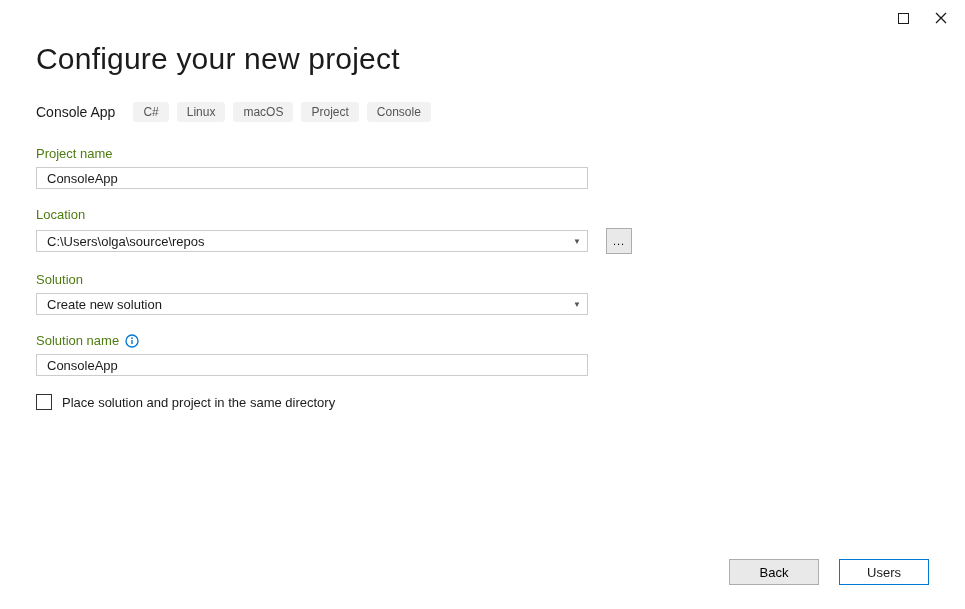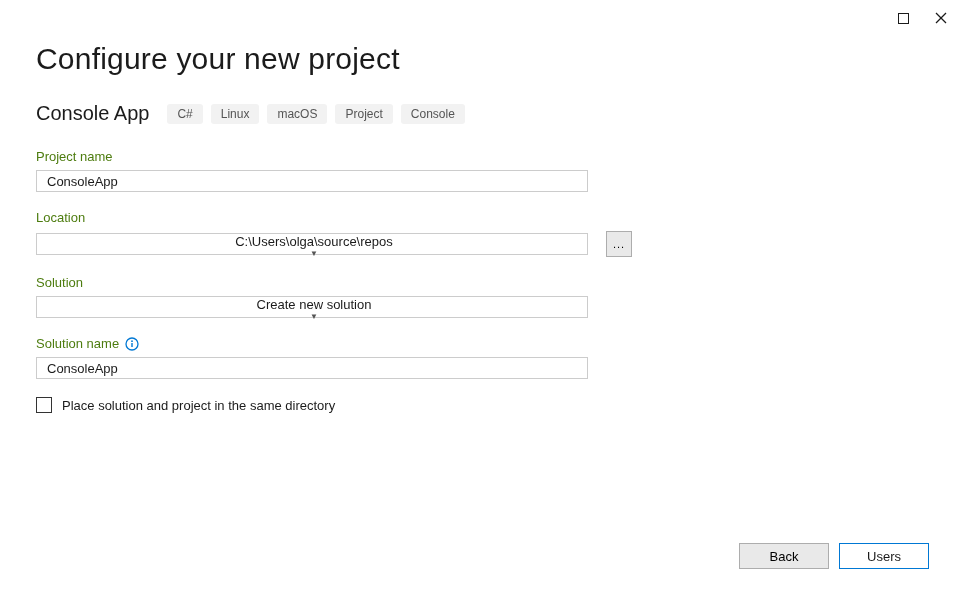--- a/index.html
+++ b/index.html
@@ -37,21 +37,21 @@
       letter-spacing: 0.2px;
       margin-bottom: 26px;
     }
     .template-row {
       display: flex;
       align-items: center;
       gap: 18px;
       margin-bottom: 24px;
     }
     .template-name {
-      font-size: 20px;
+      font-size: 14px;
       font-weight: 400;
     }
     .tags { display: flex; gap: 8px; }
     .tag {
       background: #f2f2f2;
       color: #555;
       font-size: 12px;
       padding: 3px 10px;
       border-radius: 3px;
     }
@@ -81,21 +81,20 @@
       padding: 0 10px;
       font-family: inherit;
       color: #1b1b1b;
     }
     .combo {
       display: flex;
       align-items: center;
       justify-content: space-between;
       cursor: pointer;
       padding-right: 6px;
-      flex-direction: column;
     }
     .combo .caret {
       font-size: 8px;
       color: #555;
     }
     .browse-btn {
       width: 26px;
       height: 26px;
       border: 1px solid #adadad;
       background: #e9e9e9;
@@ -116,23 +115,23 @@
       width: 16px;
       height: 16px;
       border: 1px solid #333;
       background: #fff;
       cursor: pointer;
     }
     .cb-label { font-size: 13px; }
     .footer {
       position: absolute;
       right: 36px;
-      bottom: 40px;
-      display: flex;
-      gap: 10px;
+      bottom: 24px;
+      display: flex;
+      gap: 20px;
     }
     .btn {
       width: 90px;
       height: 26px;
       border: 1px solid #adadad;
       font-size: 13px;
       cursor: pointer;
       display: flex;
       align-items: center;
       justify-content: center;

